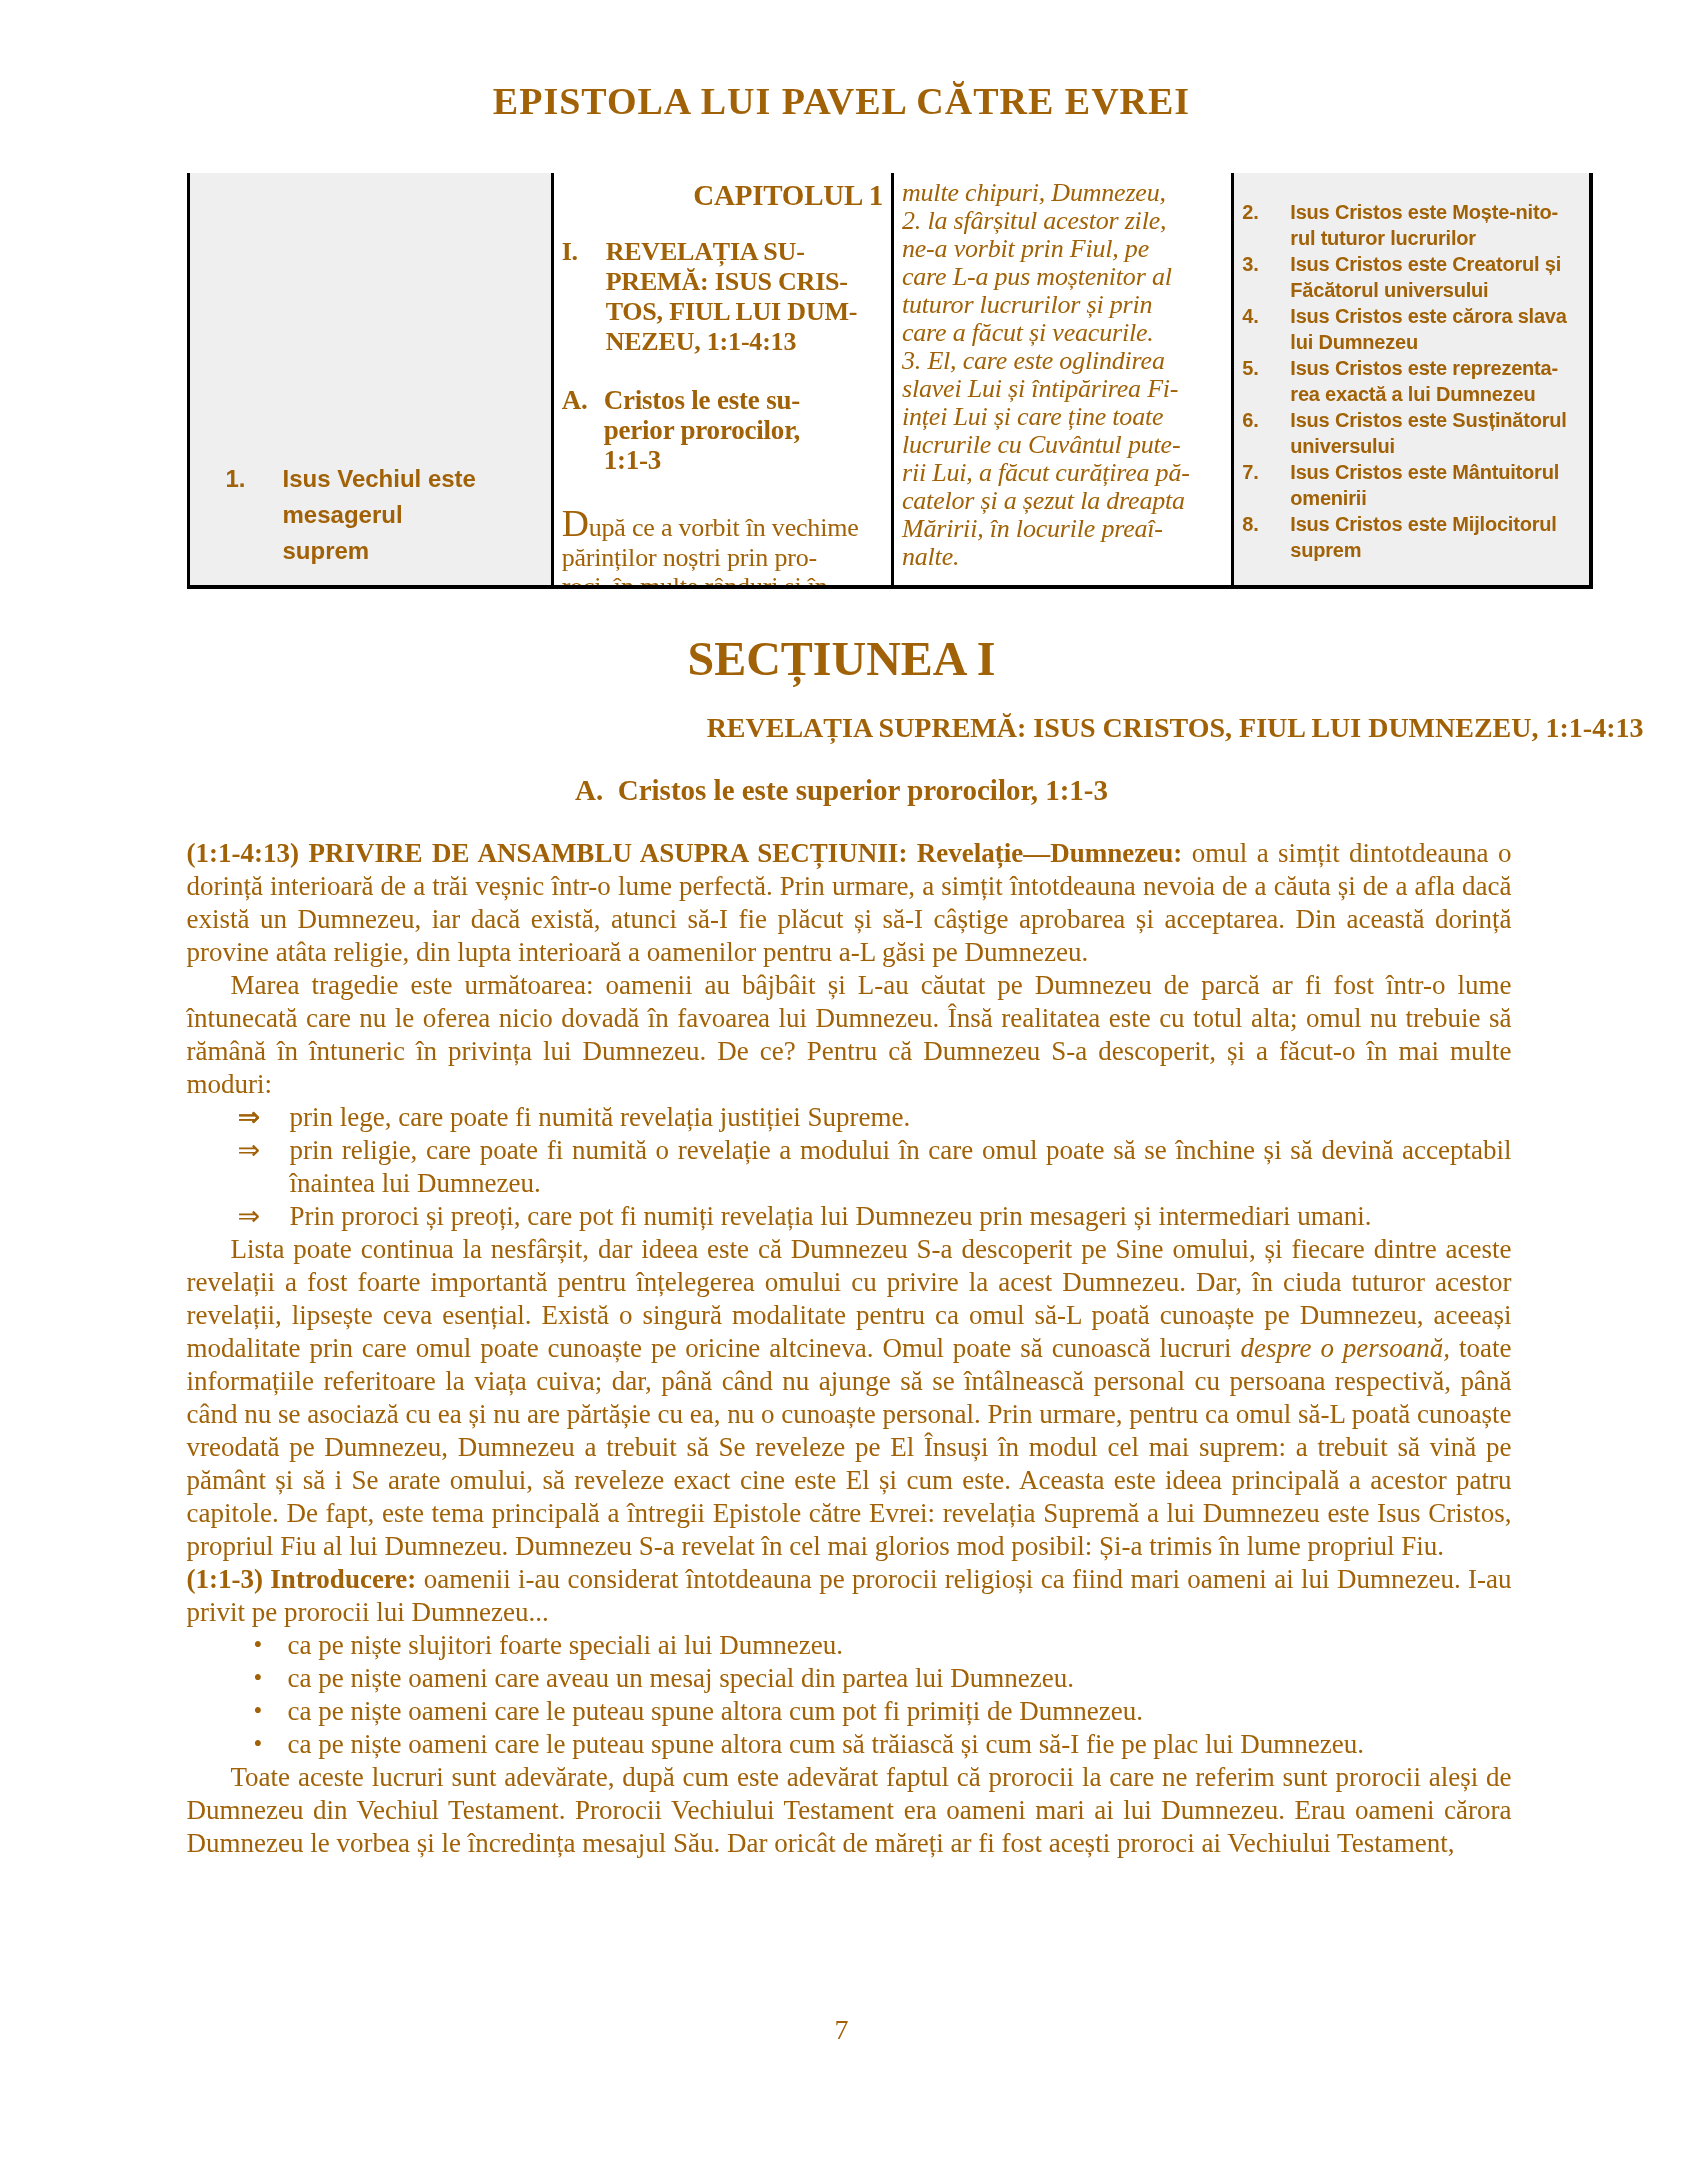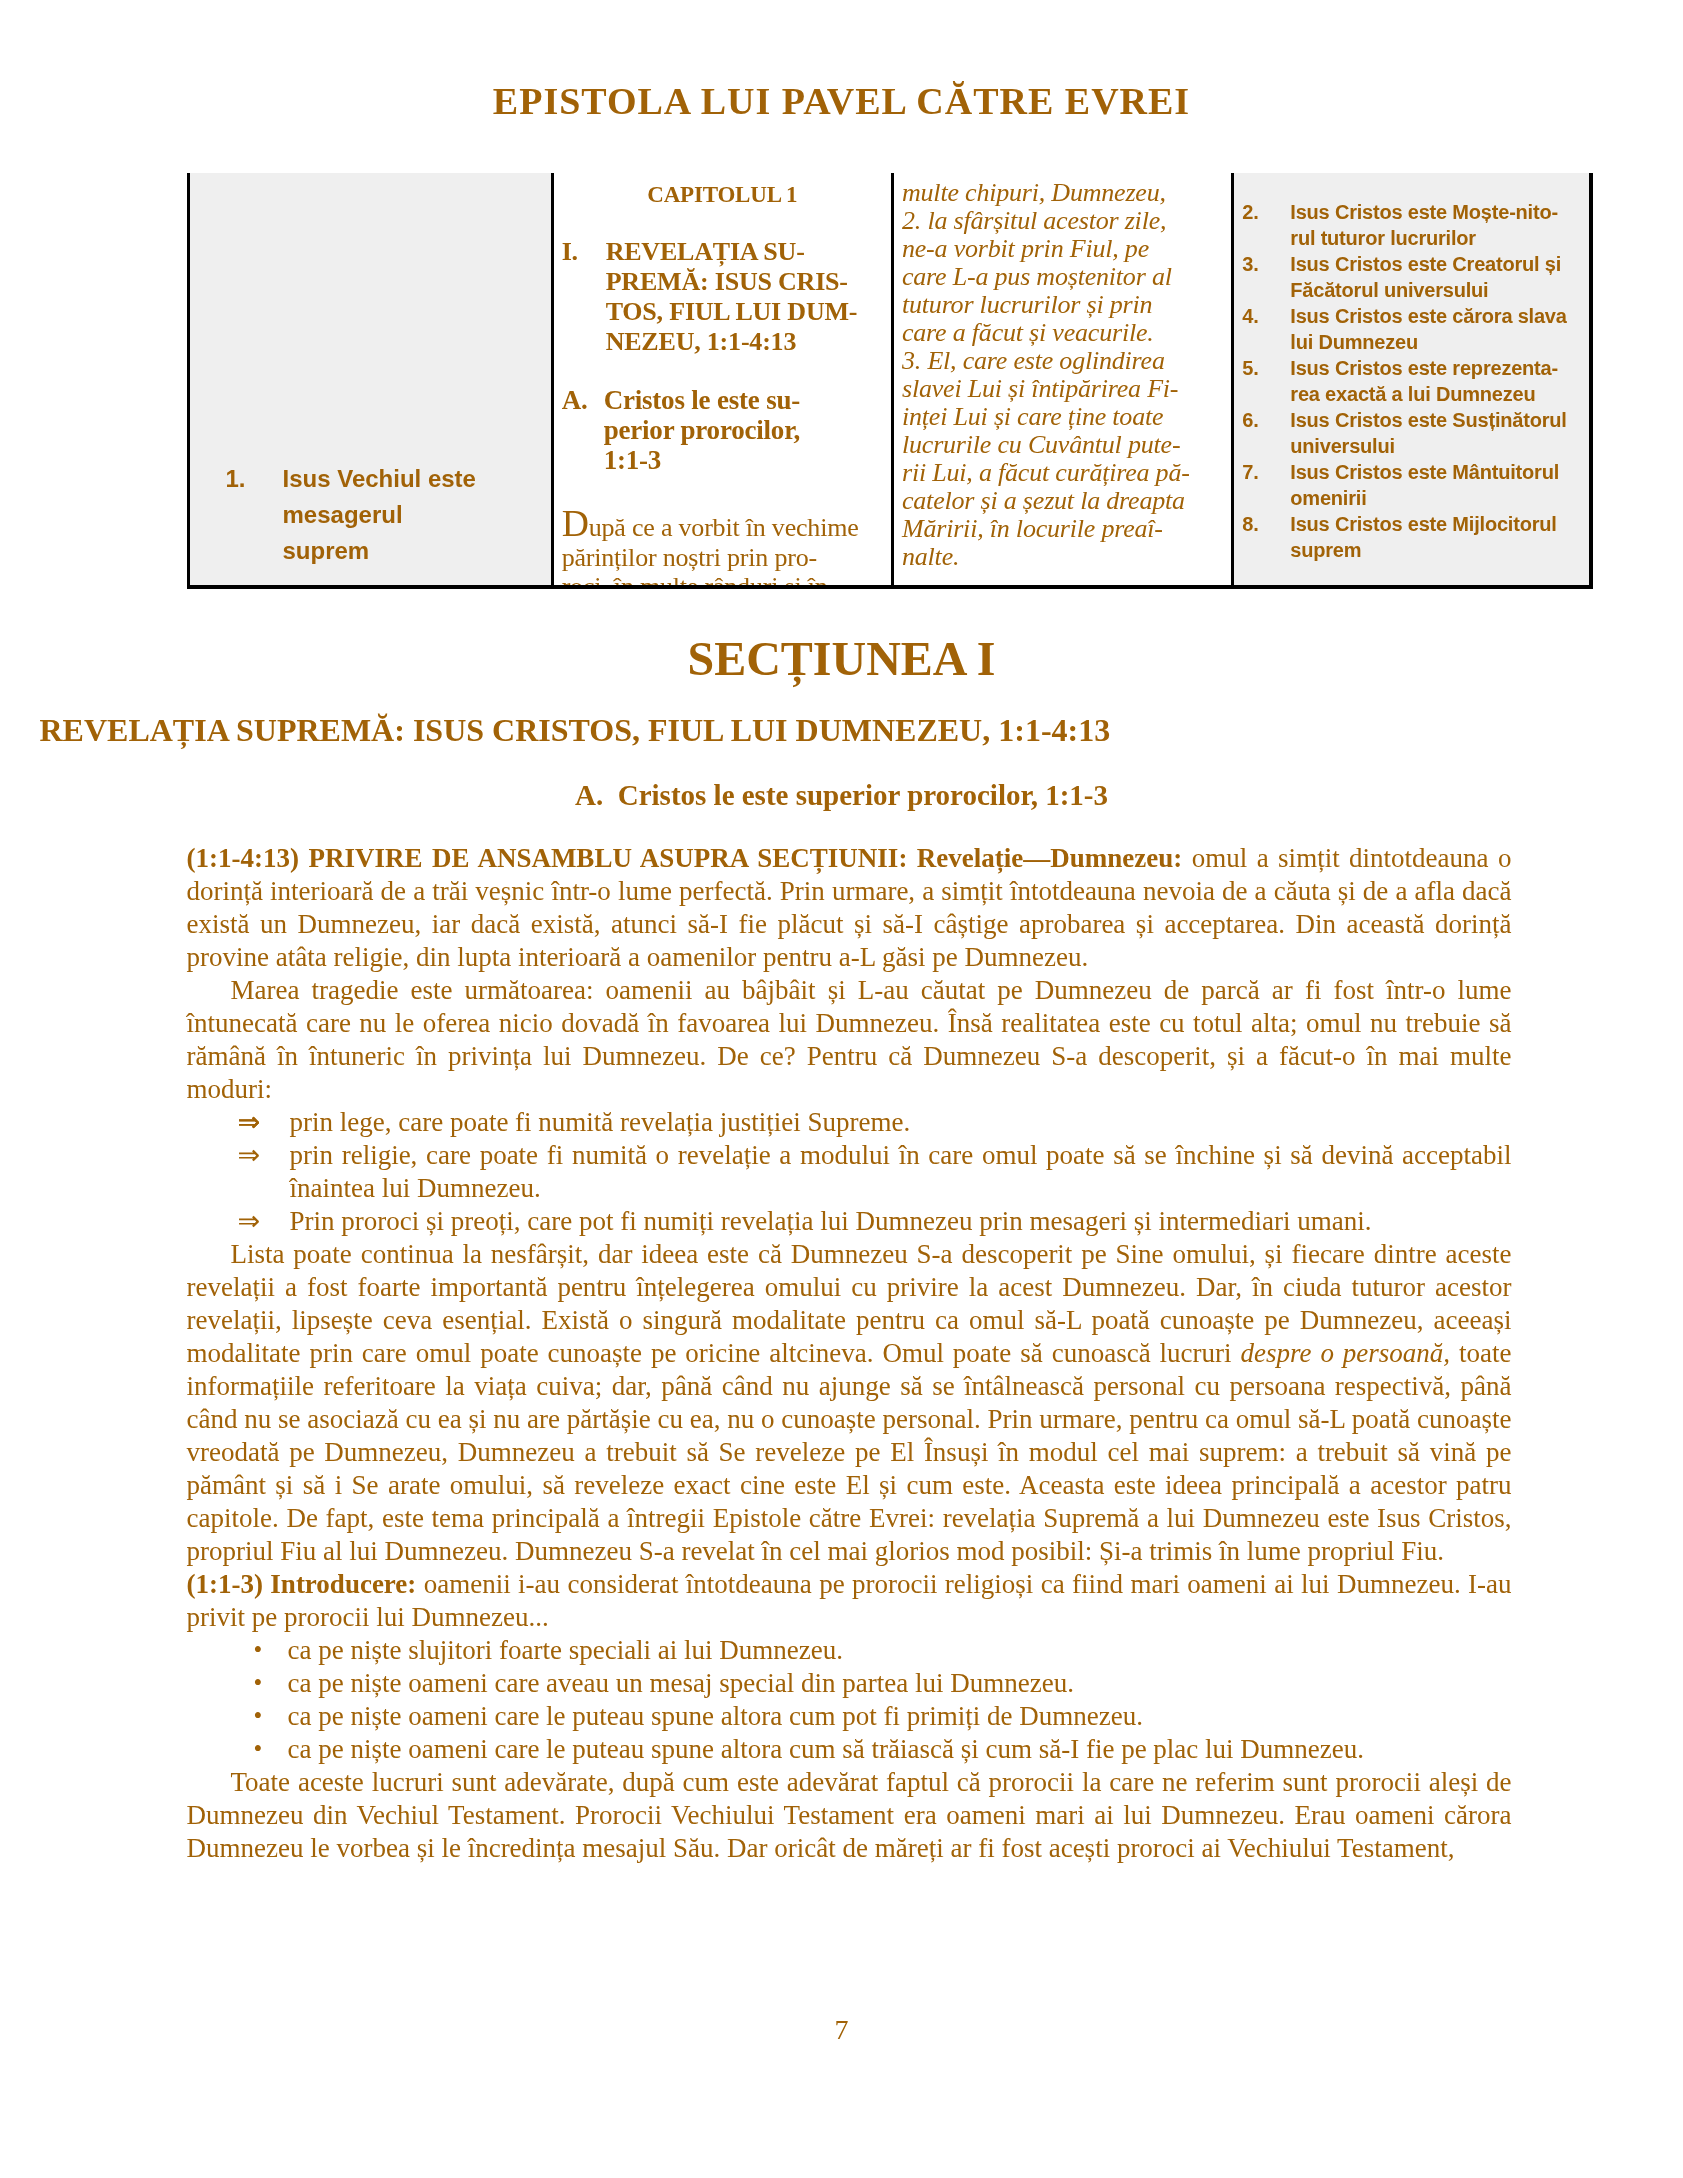--- a/index.html
+++ b/index.html
@@ -24,39 +24,39 @@
   .c2 { width:342px; border-left:3px solid #000; }
   .c3 { width:342px; border-left:3px solid #000; }
   .c4 { width:359px; border-left:3px solid #000; }
   .gray { background:#efefef; }
 
   .c1, .c4 { font-family:"Liberation Sans", sans-serif; font-weight:bold; }
   .c1-item { margin-top:auto; display:flex; padding:0 10px 16px 36px; font-size:24px; line-height:36px; }
   .c1-item .num { flex:none; width:57px; }
 
   .c2, .c3 { padding:4px 8px 0 8px; font-size:26px; letter-spacing:-0.2px; }
-  .chapter { text-align:center; font-weight:bold; font-size:23px; line-height:32px; margin-top:2px; }
+  .chapter { text-align:right; font-weight:bold; font-size:29px; line-height:32px; margin-top:2px; }
   .outline-block { display:flex; font-weight:bold; }
   .ob1 { margin-top:26px; font-size:26px; line-height:30px; }
   .ob1 .onum { flex:none; width:44px; }
   .ob2 { margin-top:28px; font-size:27px; line-height:30px; }
   .ob2 .onum { flex:none; width:42px; }
   .mlines { white-space:pre-line; }
   .scripture { white-space:pre-line; }
   .c2 .scripture { margin-top:30px; line-height:29px; }
   .c2 .scripture::first-letter { font-size:1.45em; line-height:1; }
   .c3 .scripture { margin-top:2px; line-height:28px;font-style:italic; }
 
   .c4 { padding-top:26px; }
   .c4-item { display:flex; padding:0 4px 0 8px; font-size:20px; line-height:26px; letter-spacing:-0.2px; }
   .c4-item .num { flex:none; width:48px; }
 
   
   .sec-heading  { margin-top:42px; text-align:center; font-weight:bold; font-size:48px; }
-  .sec-sub     { margin-top:26px; text-align:left; font-weight:bold; font-size:32px; }
+  .sec-sub     { margin-top:26px; text-align:right; font-weight:bold; font-size:28px; }
   .sec-subsub  { margin-top:30px; text-align:center; font-weight:bold; font-size:29px; white-space:pre-wrap; }
 
   
   .bodytext { margin:30px 132px 0 147px; font-size:27px; line-height:33px; text-align:justify; }
   .bodytext p { margin:0; }
   .indent { text-indent:44px; }
   .b { font-weight:bold; }
   .it { font-style:italic; }
   .arrow-item  { position:relative; padding-left:103px; }
   .arrow-glyph { position:absolute; left:51px; top:0; }

